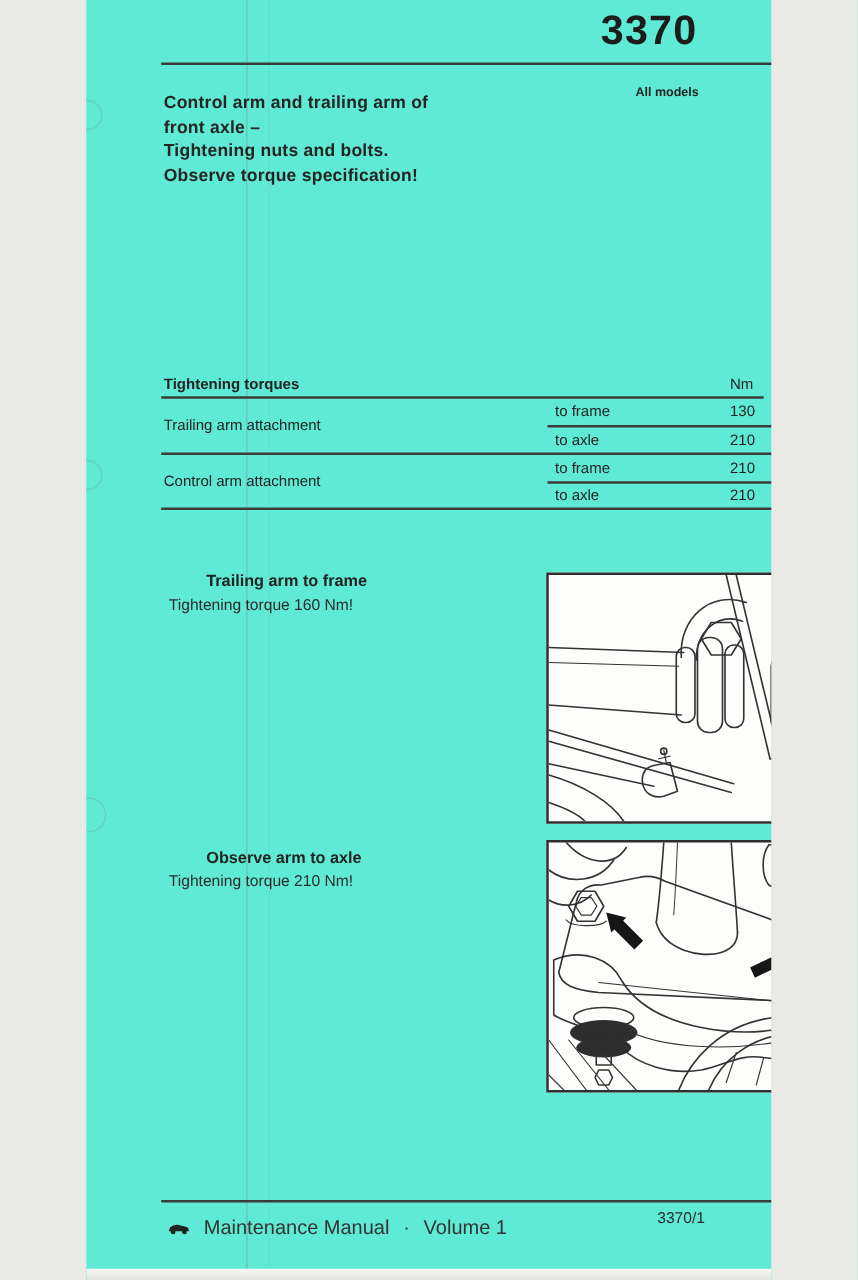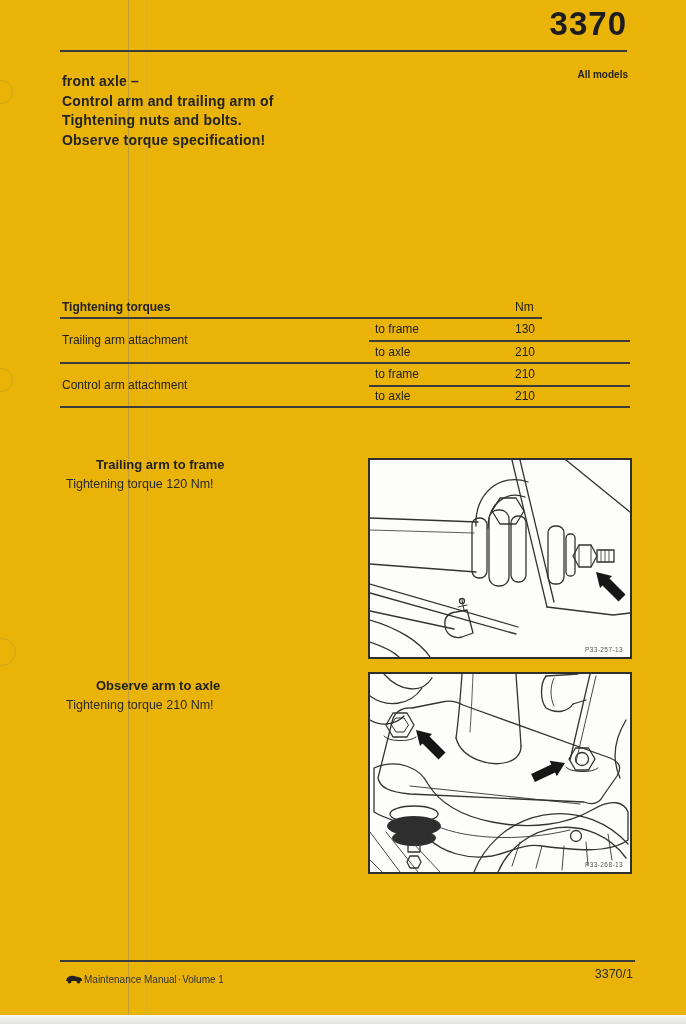--- a/index.html
+++ b/index.html
@@ -1,18 +1,18 @@
 <!DOCTYPE html>
 <html><head>
 <meta charset="utf-8">
 <style>
   html,body{margin:0;padding:0;background:#e9e9e6;}
   .page{
-    position:relative;width:686px;height:1024px;margin:0 auto;
-    background:#eab308;overflow:hidden;
+    position:relative;width:548px;height:1024px;margin:0 auto;
+    background:#5eead4;overflow:hidden;
     font-family:"Liberation Sans", sans-serif;color:#222;
   }
   
   .scan-vline{position:absolute;top:0;width:1px;height:1024px;background:rgba(130,130,130,.38);}
   .scan-vline2{position:absolute;top:0;width:1px;height:1024px;background:rgba(160,160,160,.16);}
   .binding-arc{position:absolute;border:1.5px solid rgba(120,120,120,.22);border-radius:50%;}
   .bottom-strip{position:absolute;left:0;right:0;bottom:0;height:9px;
     background:linear-gradient(#f7f7f4,#e2e2de);}
   
   .chapter{position:absolute;top:5px;right:59px;font-size:33px;font-weight:bold;
@@ -32,44 +32,44 @@
   
   .fig-caption{position:absolute;left:66px;}
   .fc-title{font-size:13px;font-weight:bold;margin-bottom:5px;margin-left:30px;}
   .fc-note{font-size:12.5px;color:#2b2b2b;}
   .figure{position:absolute;left:368px;background:#fdfdfb;border:2px solid #2f2f2f;}
   .figure svg{display:block;}
   .fig-label{position:absolute;right:7px;bottom:4px;font-size:6.5px;color:#555;
     letter-spacing:.4px;}
   
   .footer-rule{position:absolute;left:60px;top:960px;width:575px;height:2px;background:#3a3a3a;}
-  .footer{position:absolute;left:64px;top:974px;display:flex;align-items:flex-start;gap:0;
-    font-size:10px;color:#333;}
+  .footer{position:absolute;left:64px;top:974px;display:flex;align-items:center;gap:10px;
+    font-size:16px;color:#333;}
   .footer .dot{margin:0 1px;}
   .page-ref{position:absolute;top:967px;right:53px;font-size:12.5px;color:#2b2b2b;}
 </style>
 </head>
 <body>
 
 <div class="page">
 
   <div class="scan-vline" style="left:128px"></div>
   <div class="scan-vline2" style="left:146px"></div>
   <div class="binding-arc" style="left:-11px;top:80px;width:22px;height:22px"></div>
   <div class="binding-arc" style="left:-11px;top:368px;width:22px;height:22px"></div>
   <div class="binding-arc" style="left:-12px;top:638px;width:26px;height:26px"></div>
   <div class="bottom-strip"></div>
 
   <div class="chapter">3370</div>
   <div class="header-rule"></div>
   <div class="applicability">All models</div>
 
   <div class="title">
+    <div>Control arm and trailing arm of</div>
     <div>front axle –</div>
-    <div>Control arm and trailing arm of</div>
     <div>Tightening nuts and bolts.</div>
     <div>Observe torque specification!</div>
   </div>
 
   <div class="torque-table">
     <div class="tt-title">Tightening torques</div>
     <div class="tt-unit">Nm</div>
 
     <div class="tt-rule" style="left:0;top:17px;width:482px;height:2px"></div>
     <div class="tt-rule" style="left:309px;top:40px;width:261px;height:1.5px"></div>
@@ -85,21 +85,21 @@
 
     <div class="tt-comp" style="top:78px">Control arm attachment</div>
     <div class="tt-loc" style="top:67px">to frame</div>
     <div class="tt-val" style="top:67px">210</div>
     <div class="tt-loc" style="top:89px">to axle</div>
     <div class="tt-val" style="top:89px">210</div>
   </div>
 
   <div class="fig-caption" style="top:457px">
     <div class="fc-title">Trailing arm to frame</div>
-    <div class="fc-note">Tightening torque 120 Nm!</div>
+    <div class="fc-note">Tightening torque 160 Nm!</div>
   </div>
 
   <div class="figure" style="top:458px;width:260px;height:197px">
     <svg width="260" height="197" viewBox="0 0 260 197">
       <g stroke="#333" fill="none" stroke-width="1.3" stroke-linejoin="round" stroke-linecap="round">
         <path d="M142,0 L177,147"></path>
         <path d="M150,0 L184,142"></path>
         <path d="M177,147 L243,155 L260,153"></path>
         <path d="M196,0 L260,52"></path>
         <path d="M106,66 C104,34 130,12 158,22"></path>

